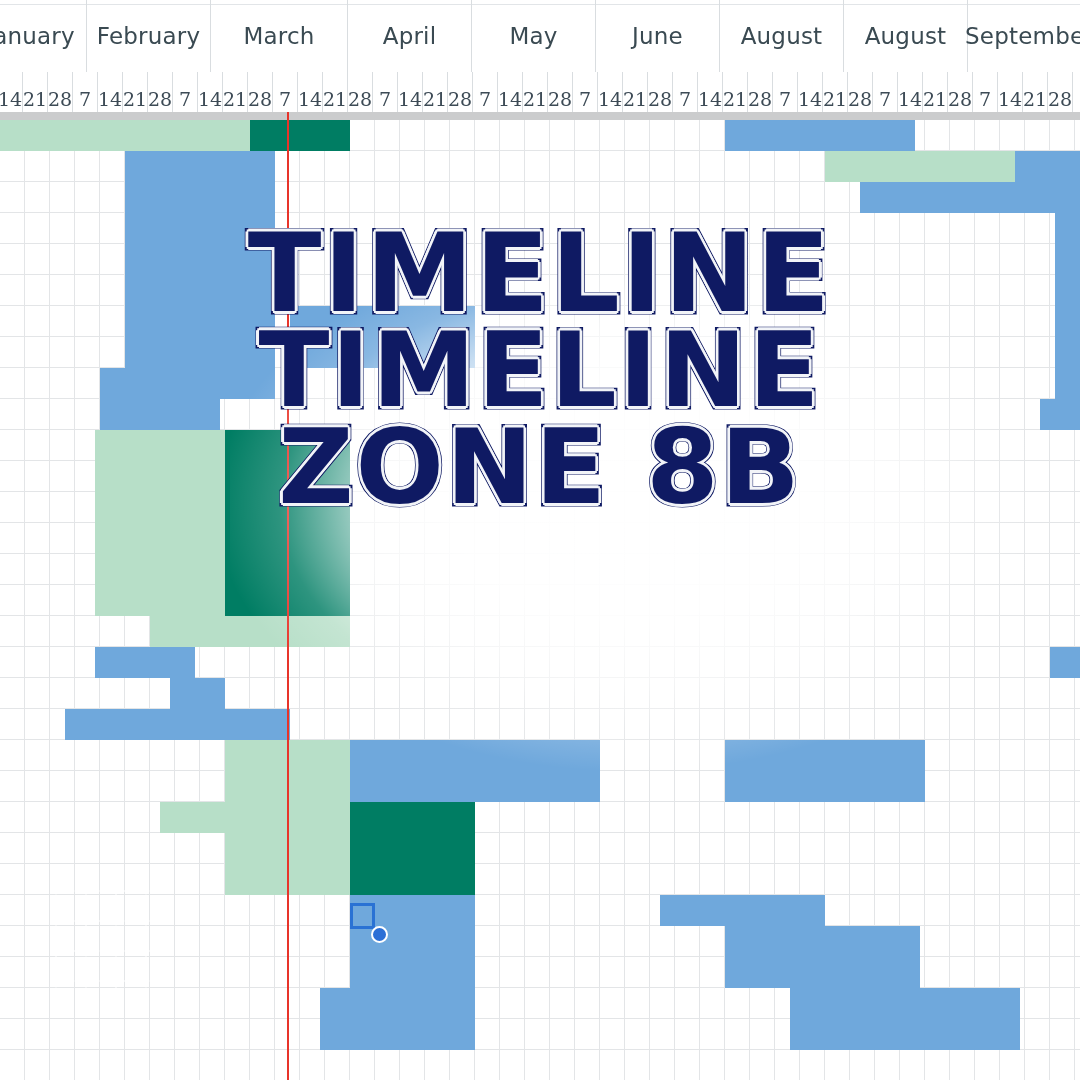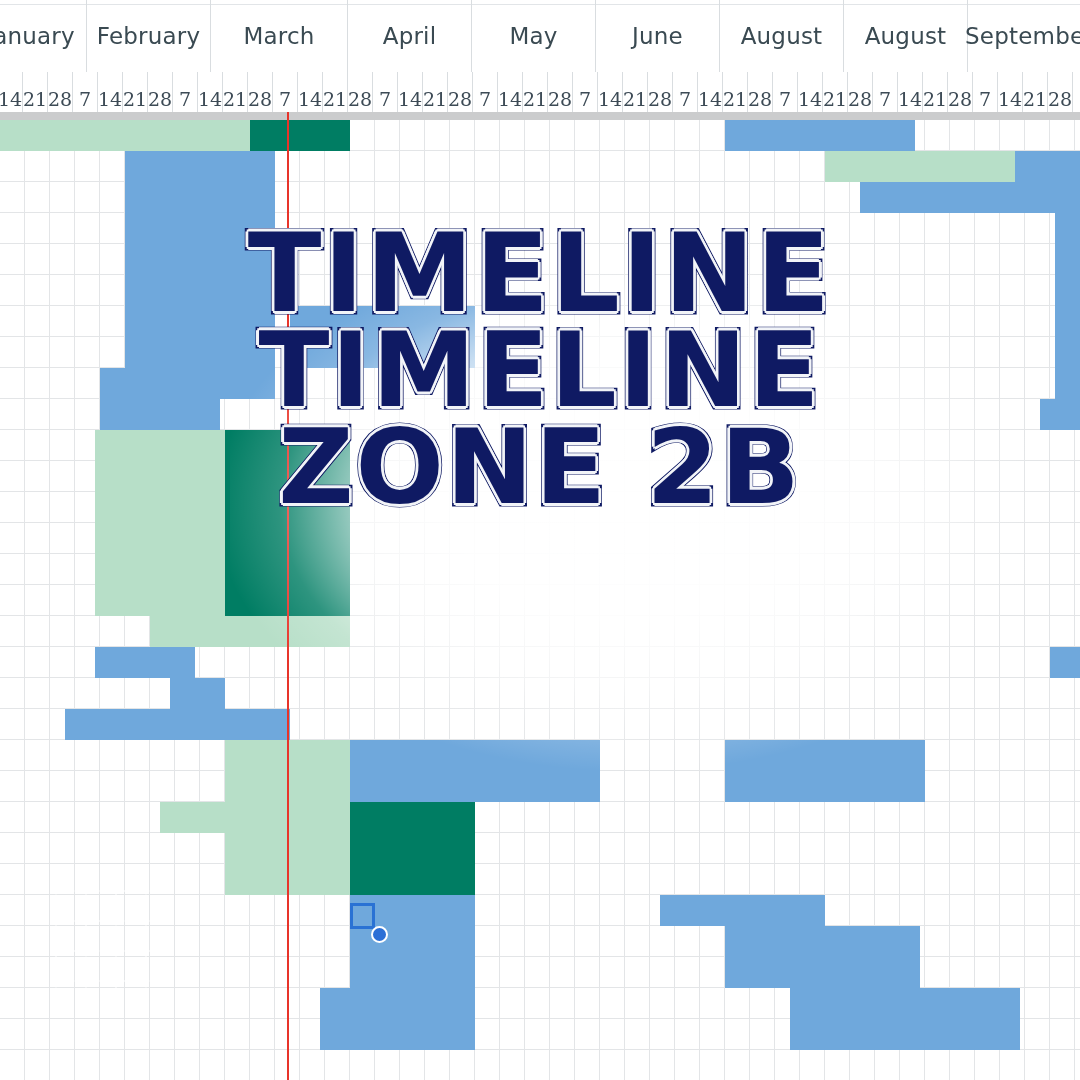--- a/index.html
+++ b/index.html
@@ -382,16 +382,16 @@
       <div id="selection" style="left: 350px; top: 783px; width: 25px; height: 26px;"></div>
       <div id="sel-handle" style="left: 371px; top: 806px;"></div>
     </div>
     <div id="today-line" style="left: 287px; height: 968px;"></div>
   </div>
 
   <div id="title-glow"></div>
   <div id="title">
     <span class="tline l2">TIMELINE</span>
     <span class="tline l3">TIMELINE</span>
-    <span class="tline l4">ZONE 2B</span>
+    <span class="tline l4">ZONE 8B</span>
   </div>
 
 </div>
 
 </body></html>

